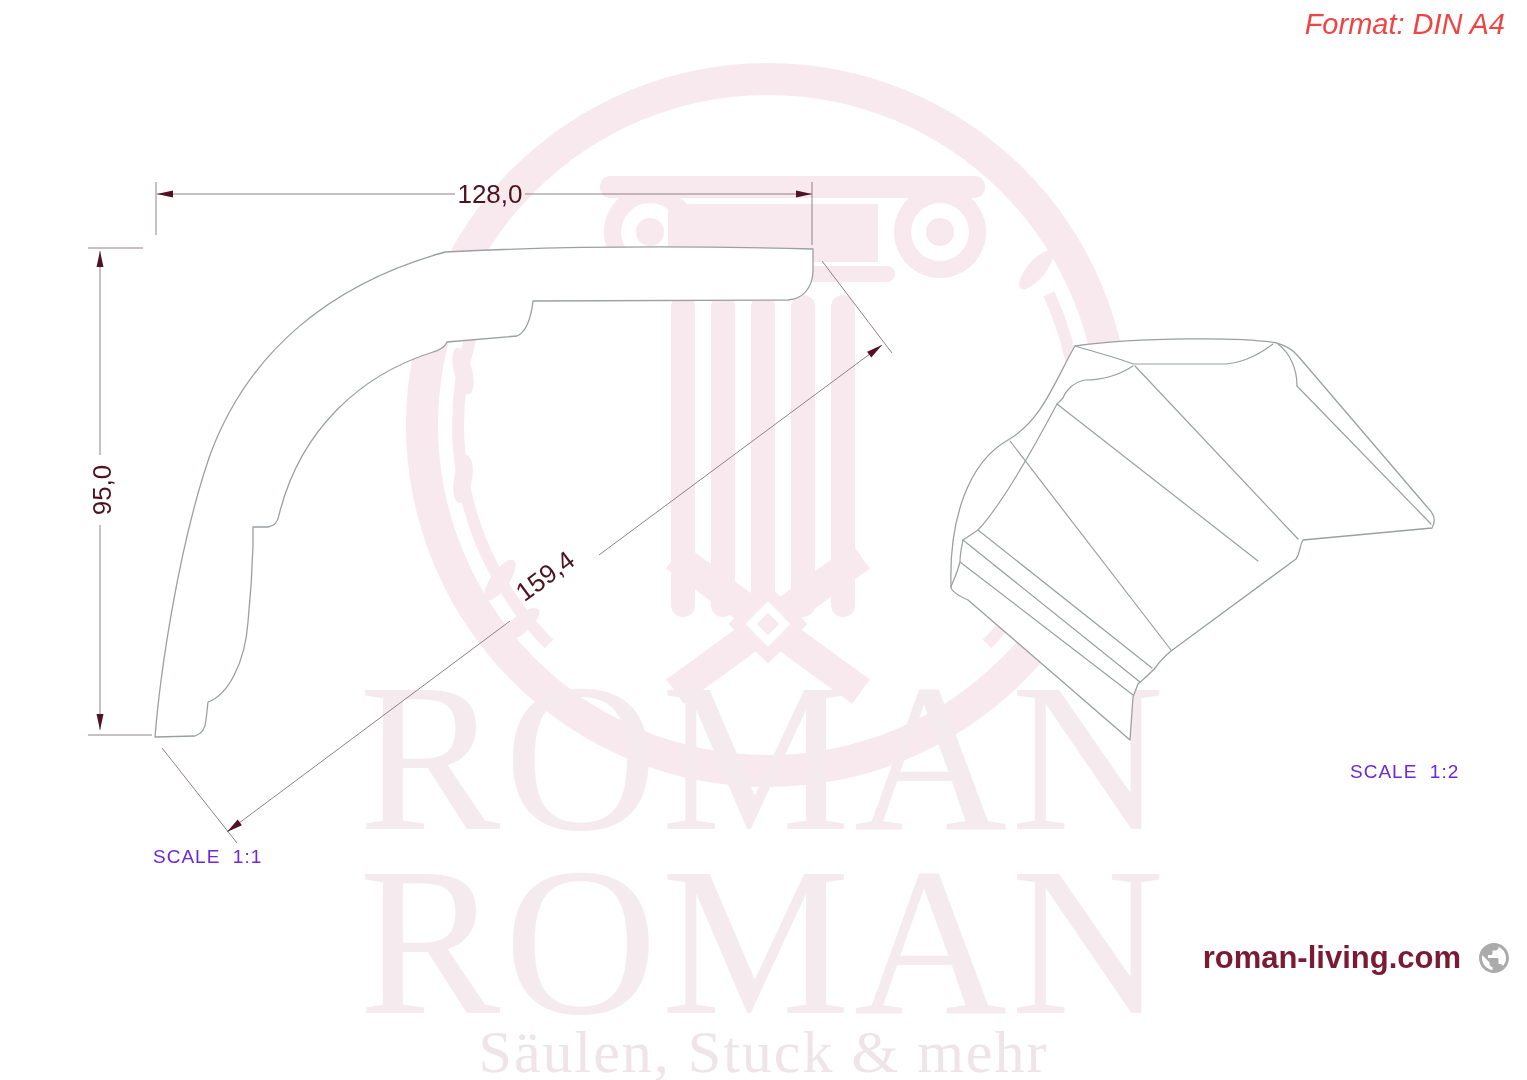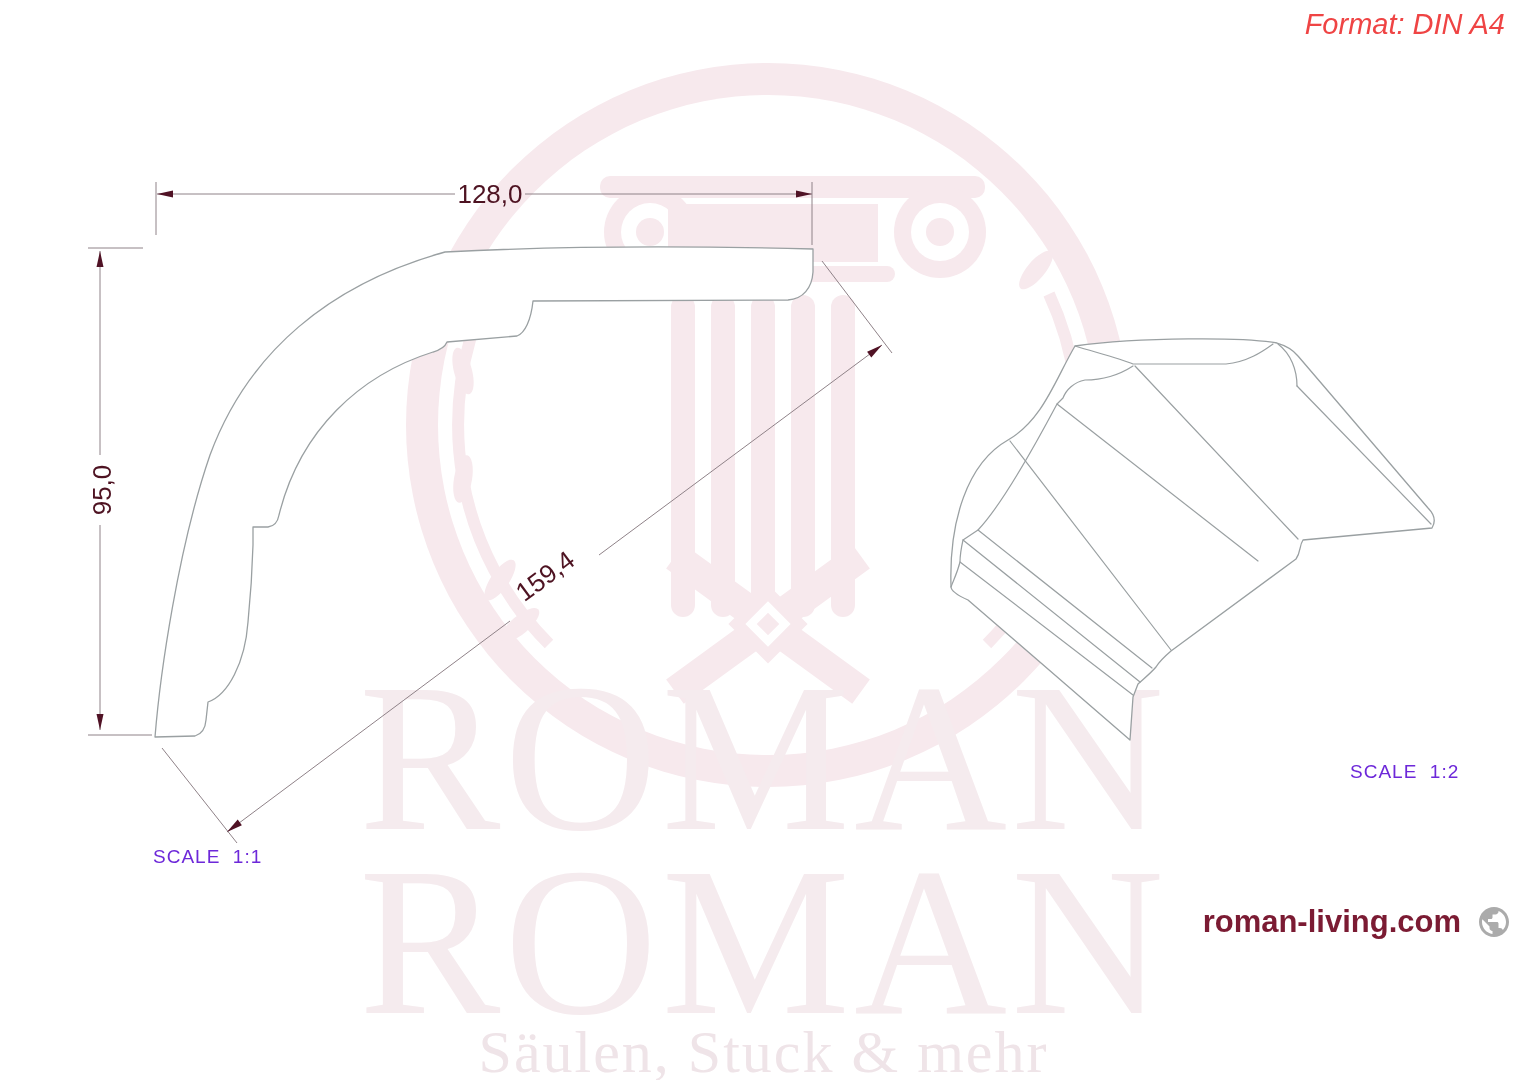--- a/index.html
+++ b/index.html
@@ -22,21 +22,21 @@
   .scale-right{left:1350px;top:761px;}
 
   
   .outline{fill:#ffffff;stroke:#9aa0a2;stroke-width:1.3;stroke-linejoin:round;}
   .inner-line{fill:none;stroke:#9aa0a2;stroke-width:1.2;stroke-linejoin:round;stroke-linecap:round;}
   .dim-line{stroke:#8f8288;stroke-width:1;fill:none;}
   .arrow{fill:#501225;stroke:none;}
   .dim-text{fill:#4e1322;font-family:"Liberation Sans",sans-serif;font-size:26px;}
 
   
-  .contact{position:absolute;right:15px;top:904px;display:flex;flex-direction:column;gap:4px;}
+  .contact{position:absolute;right:15px;top:940px;display:flex;flex-direction:column;gap:4px;}
   .contact-row{display:flex;justify-content:flex-end;align-items:center;gap:15px;height:36px;}
   .contact-row .txt{font-size:30px;color:#3a3a3c;}
   .contact-row .txt.site{font-weight:bold;color:#7b1b33;font-size:31px;}
   .contact-row .txt.phone{letter-spacing:1px;color:#2f2f31;}
   .cicon{width:36px;height:36px;display:block;}
 </style>
 </head>
 <body>
 
 <div class="canvas">

